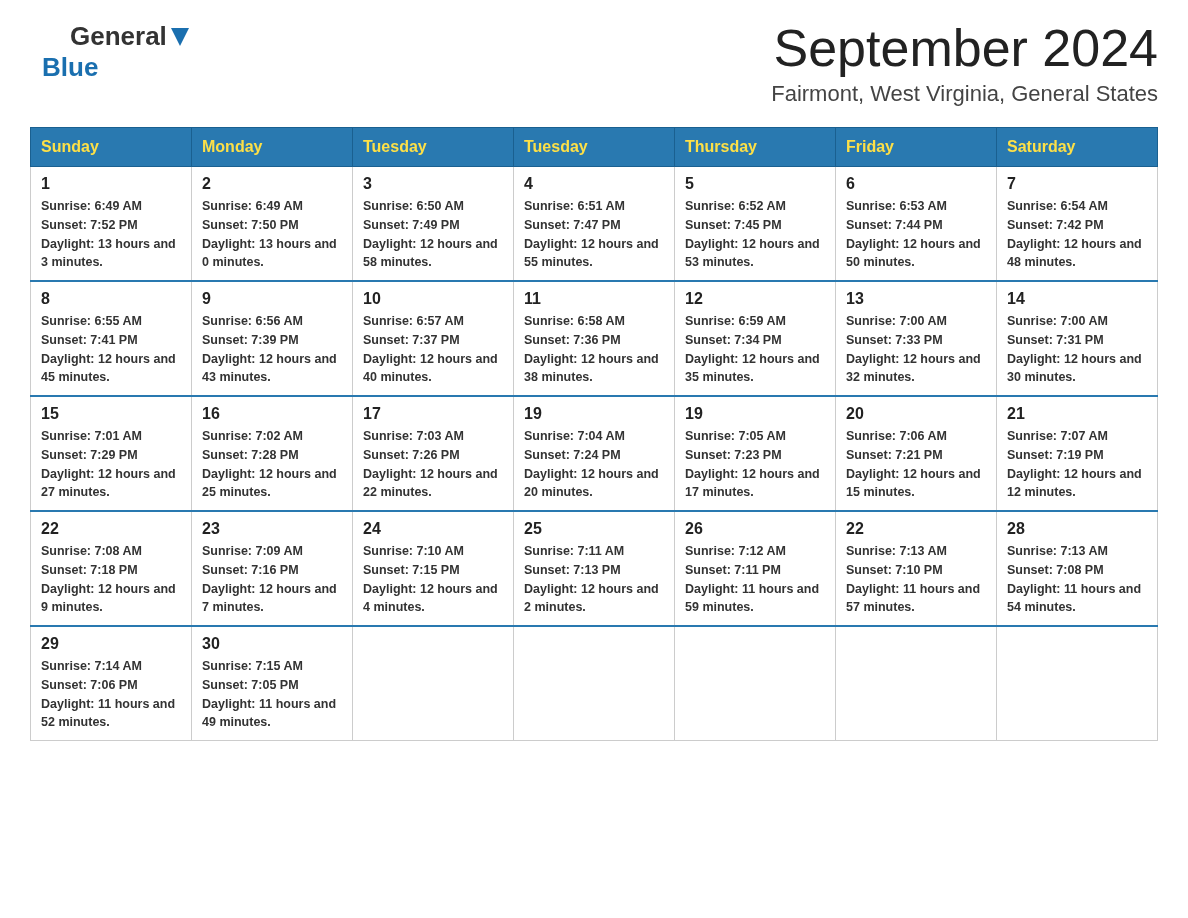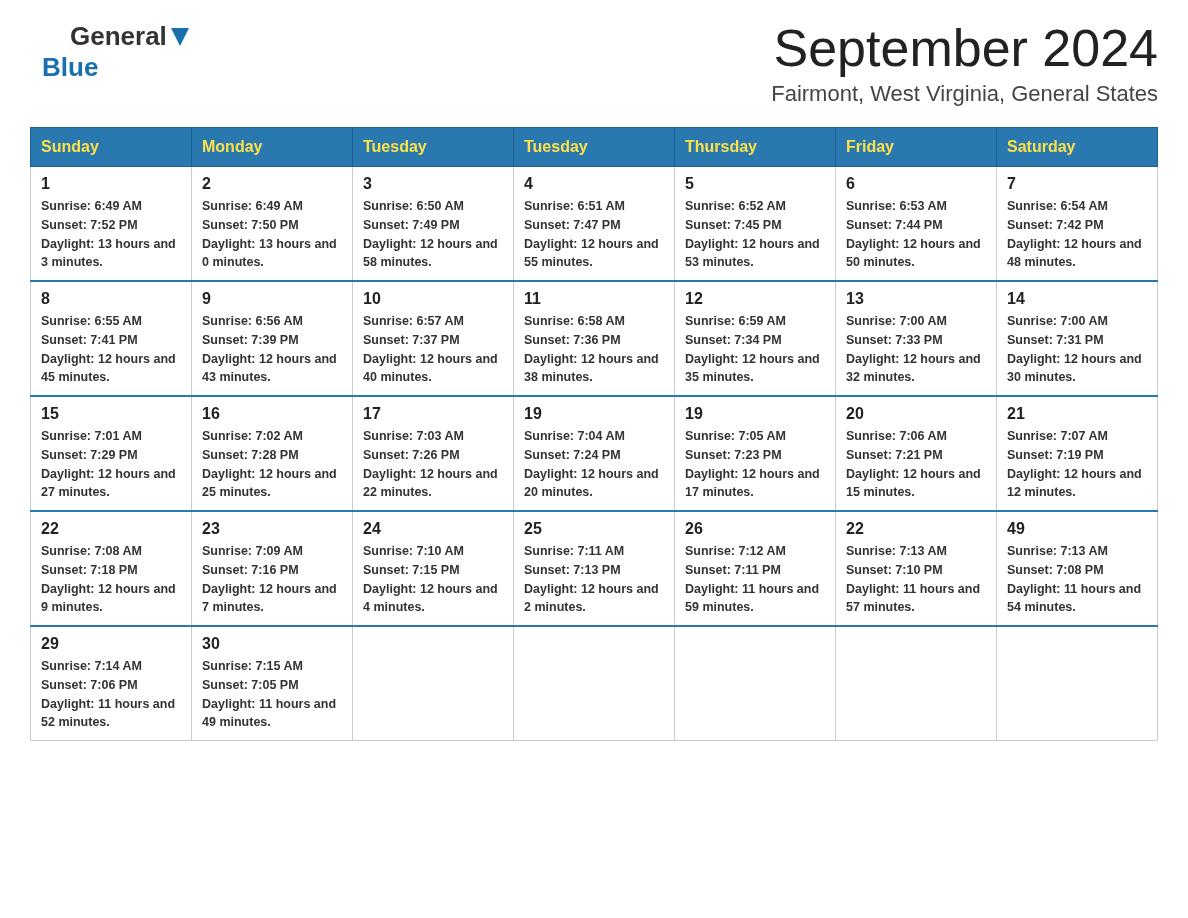--- a/index.html
+++ b/index.html
@@ -230,21 +230,21 @@
       </td>
         <td>
         <span class="day-number">26</span>
         <span class="day-info">Sunrise: 7:12 AM<br>Sunset: 7:11 PM<br>Daylight: 11 hours and 59 minutes.</span>
       </td>
         <td>
         <span class="day-number">22</span>
         <span class="day-info">Sunrise: 7:13 AM<br>Sunset: 7:10 PM<br>Daylight: 11 hours and 57 minutes.</span>
       </td>
         <td>
-        <span class="day-number">49</span>
+        <span class="day-number">28</span>
         <span class="day-info">Sunrise: 7:13 AM<br>Sunset: 7:08 PM<br>Daylight: 11 hours and 54 minutes.</span>
       </td>
       </tr>
       <tr class="row-divider">
         <td>
         <span class="day-number">29</span>
         <span class="day-info">Sunrise: 7:14 AM<br>Sunset: 7:06 PM<br>Daylight: 11 hours and 52 minutes.</span>
       </td>
         <td>
         <span class="day-number">30</span>

